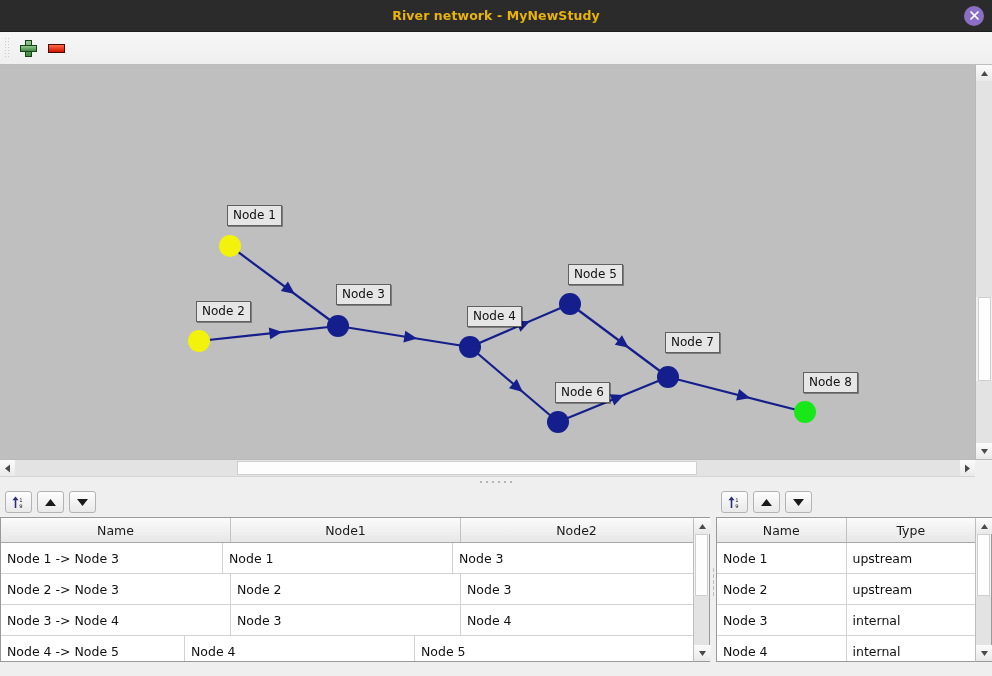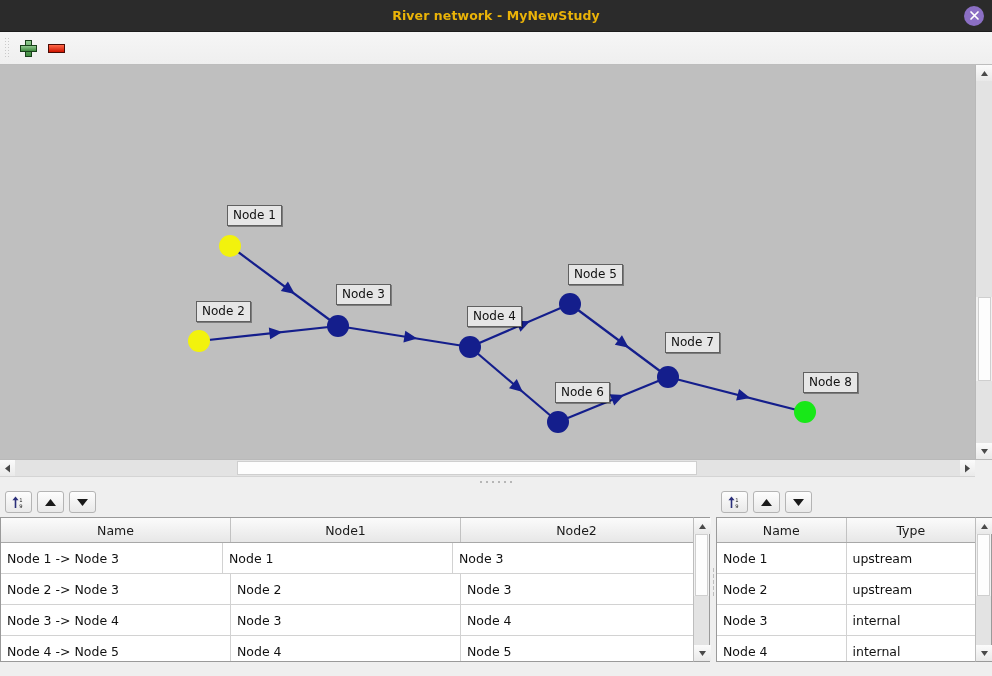--- a/index.html
+++ b/index.html
@@ -486,21 +486,21 @@
                 <div class="td" style="width: 230px;">Node 2 -&gt; Node 3</div>
                 <div class="td" style="width: 230px;">Node 2</div>
                 <div class="td" style="width: 231px;">Node 3</div>
               </div>
               <div class="tr">
                 <div class="td" style="width: 230px;">Node 3 -&gt; Node 4</div>
                 <div class="td" style="width: 230px;">Node 3</div>
                 <div class="td" style="width: 231px;">Node 4</div>
               </div>
               <div class="tr">
-                <div class="td" style="width: 230px;">Node 4 -&gt; Node 5</div>
+                <div class="td" style="width: 184px;">Node 4 -&gt; Node 5</div>
                 <div class="td" style="width: 230px;">Node 4</div>
                 <div class="td" style="width: 231px;">Node 5</div>
               </div>
             </div>
         </div>
         <div class="tbl-vscroll">
           <div class="sb-arrow top">
             <svg width="9" height="7" viewBox="0 0 9 7">
                 <path d="M4.5 1 L8 6 L1 6 Z" fill="#4a4a4a"></path>
               </svg>

